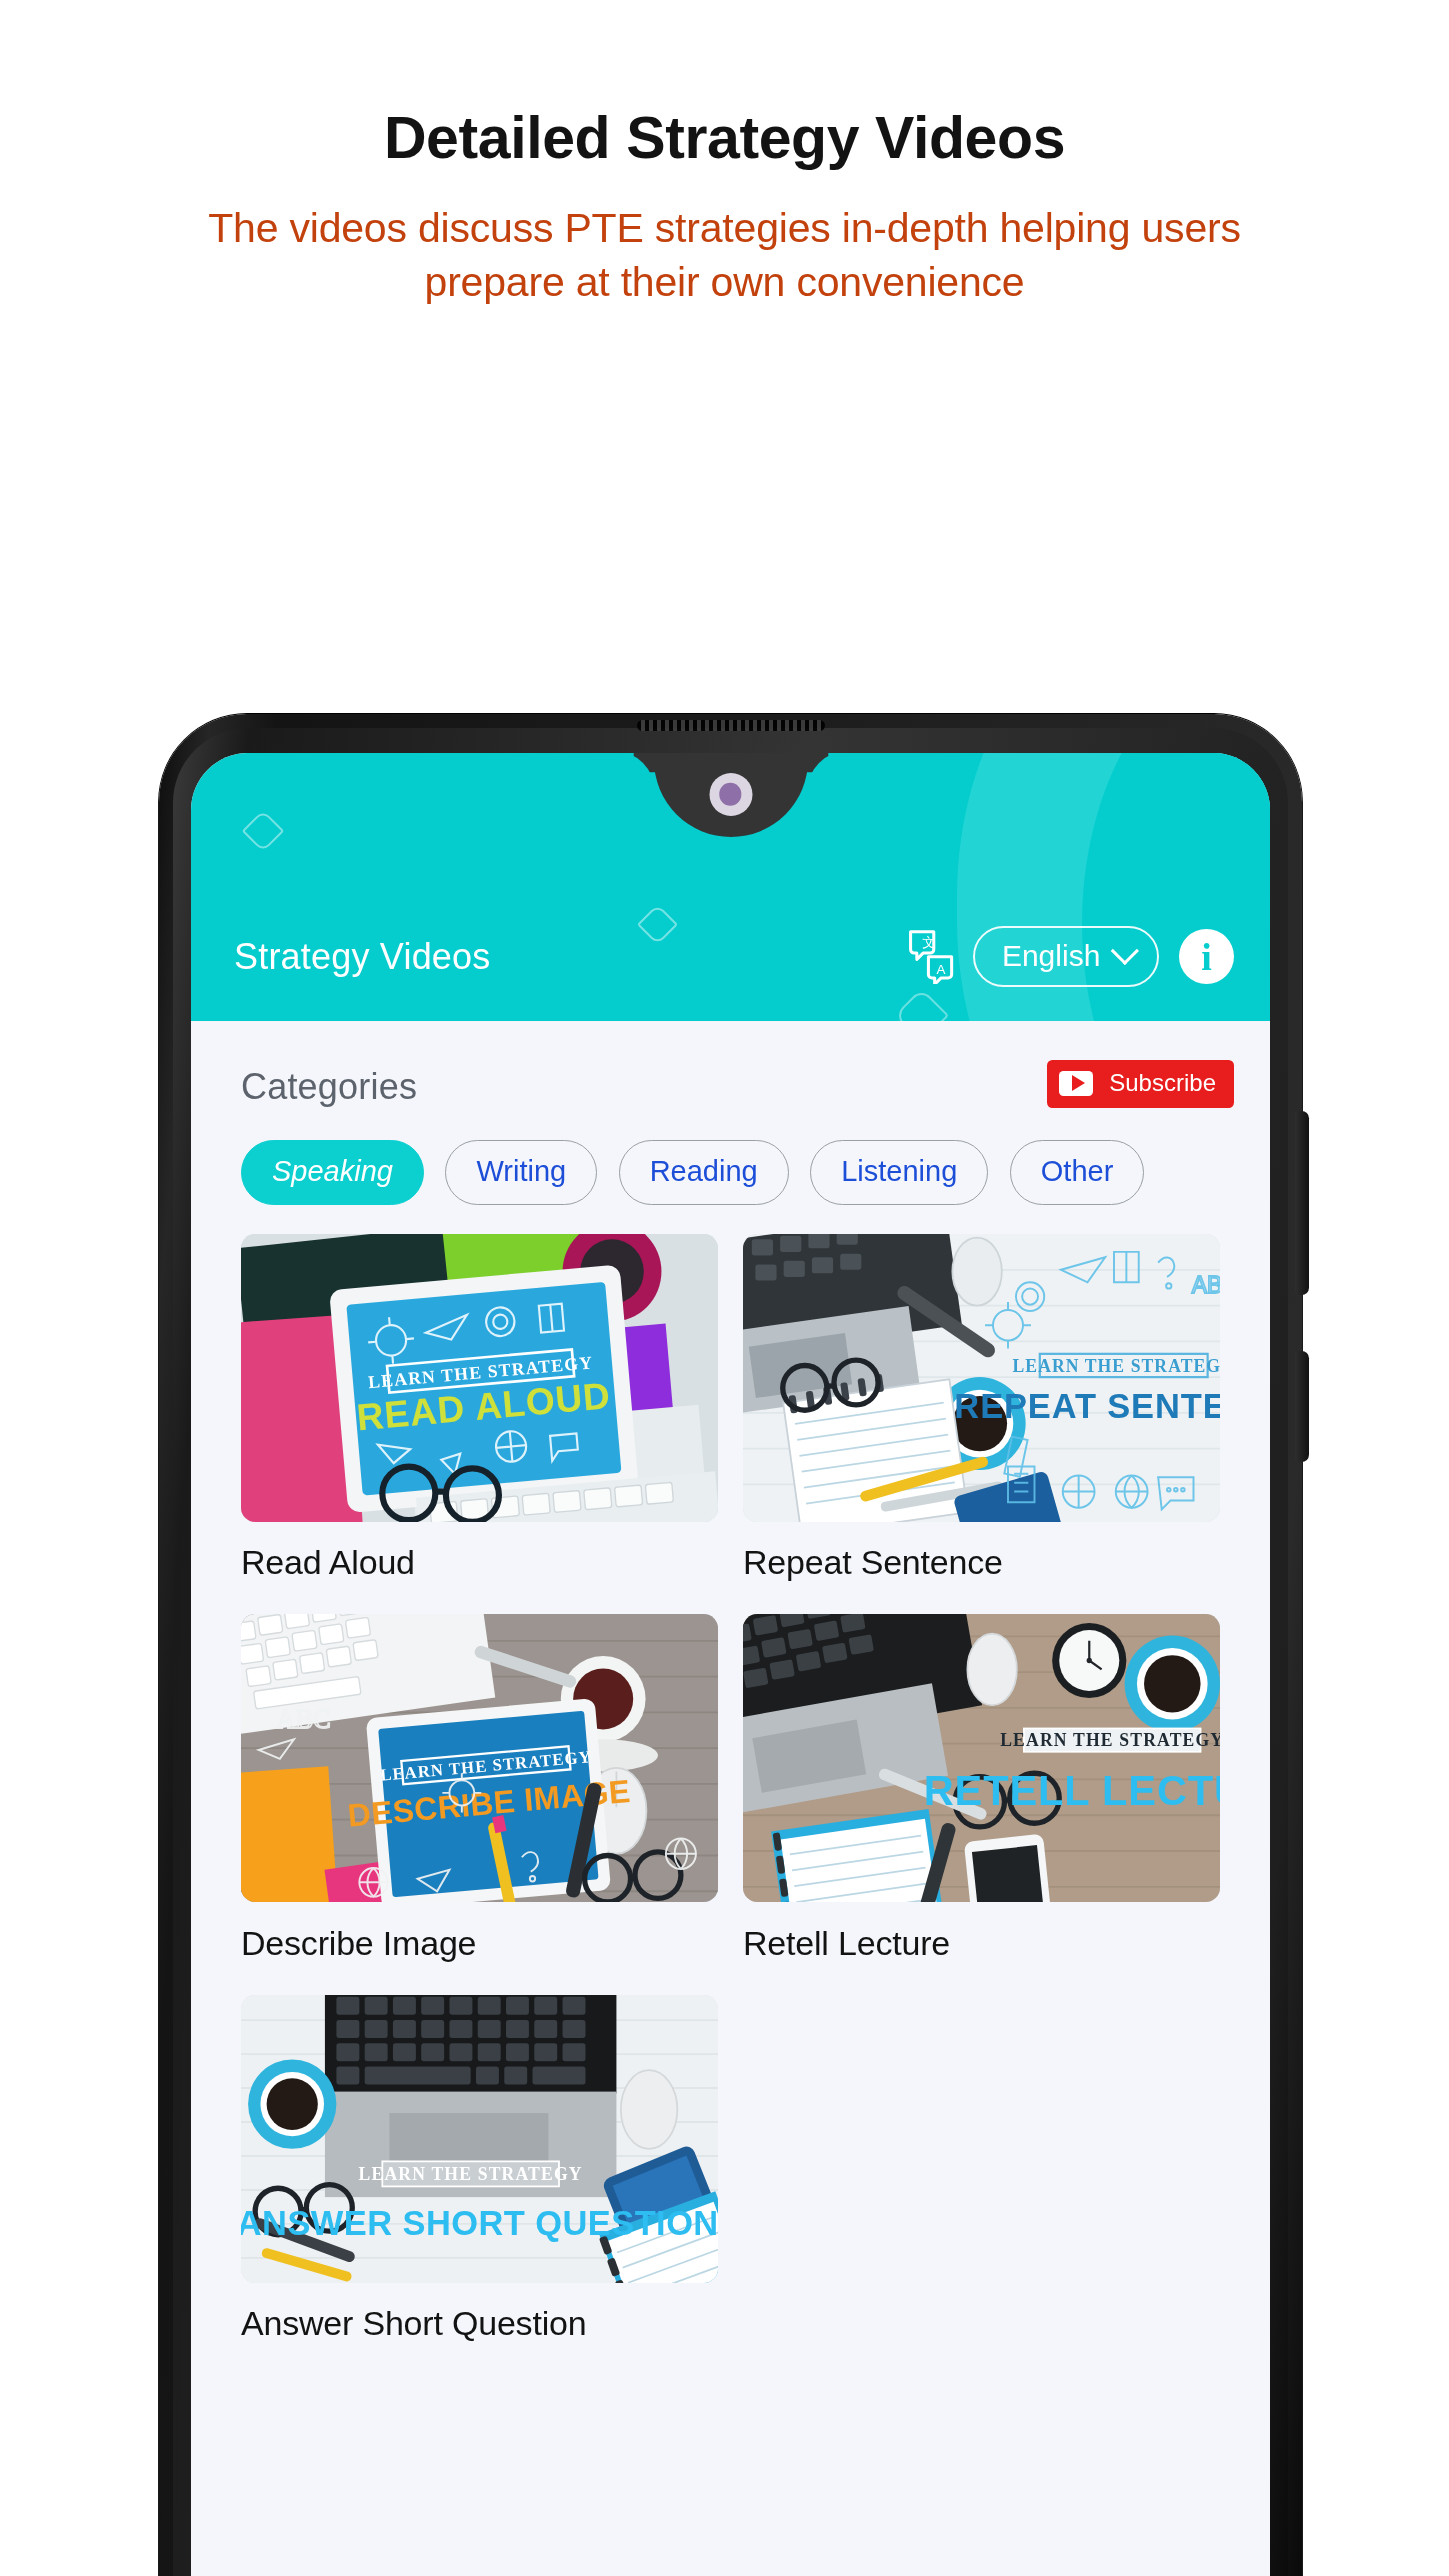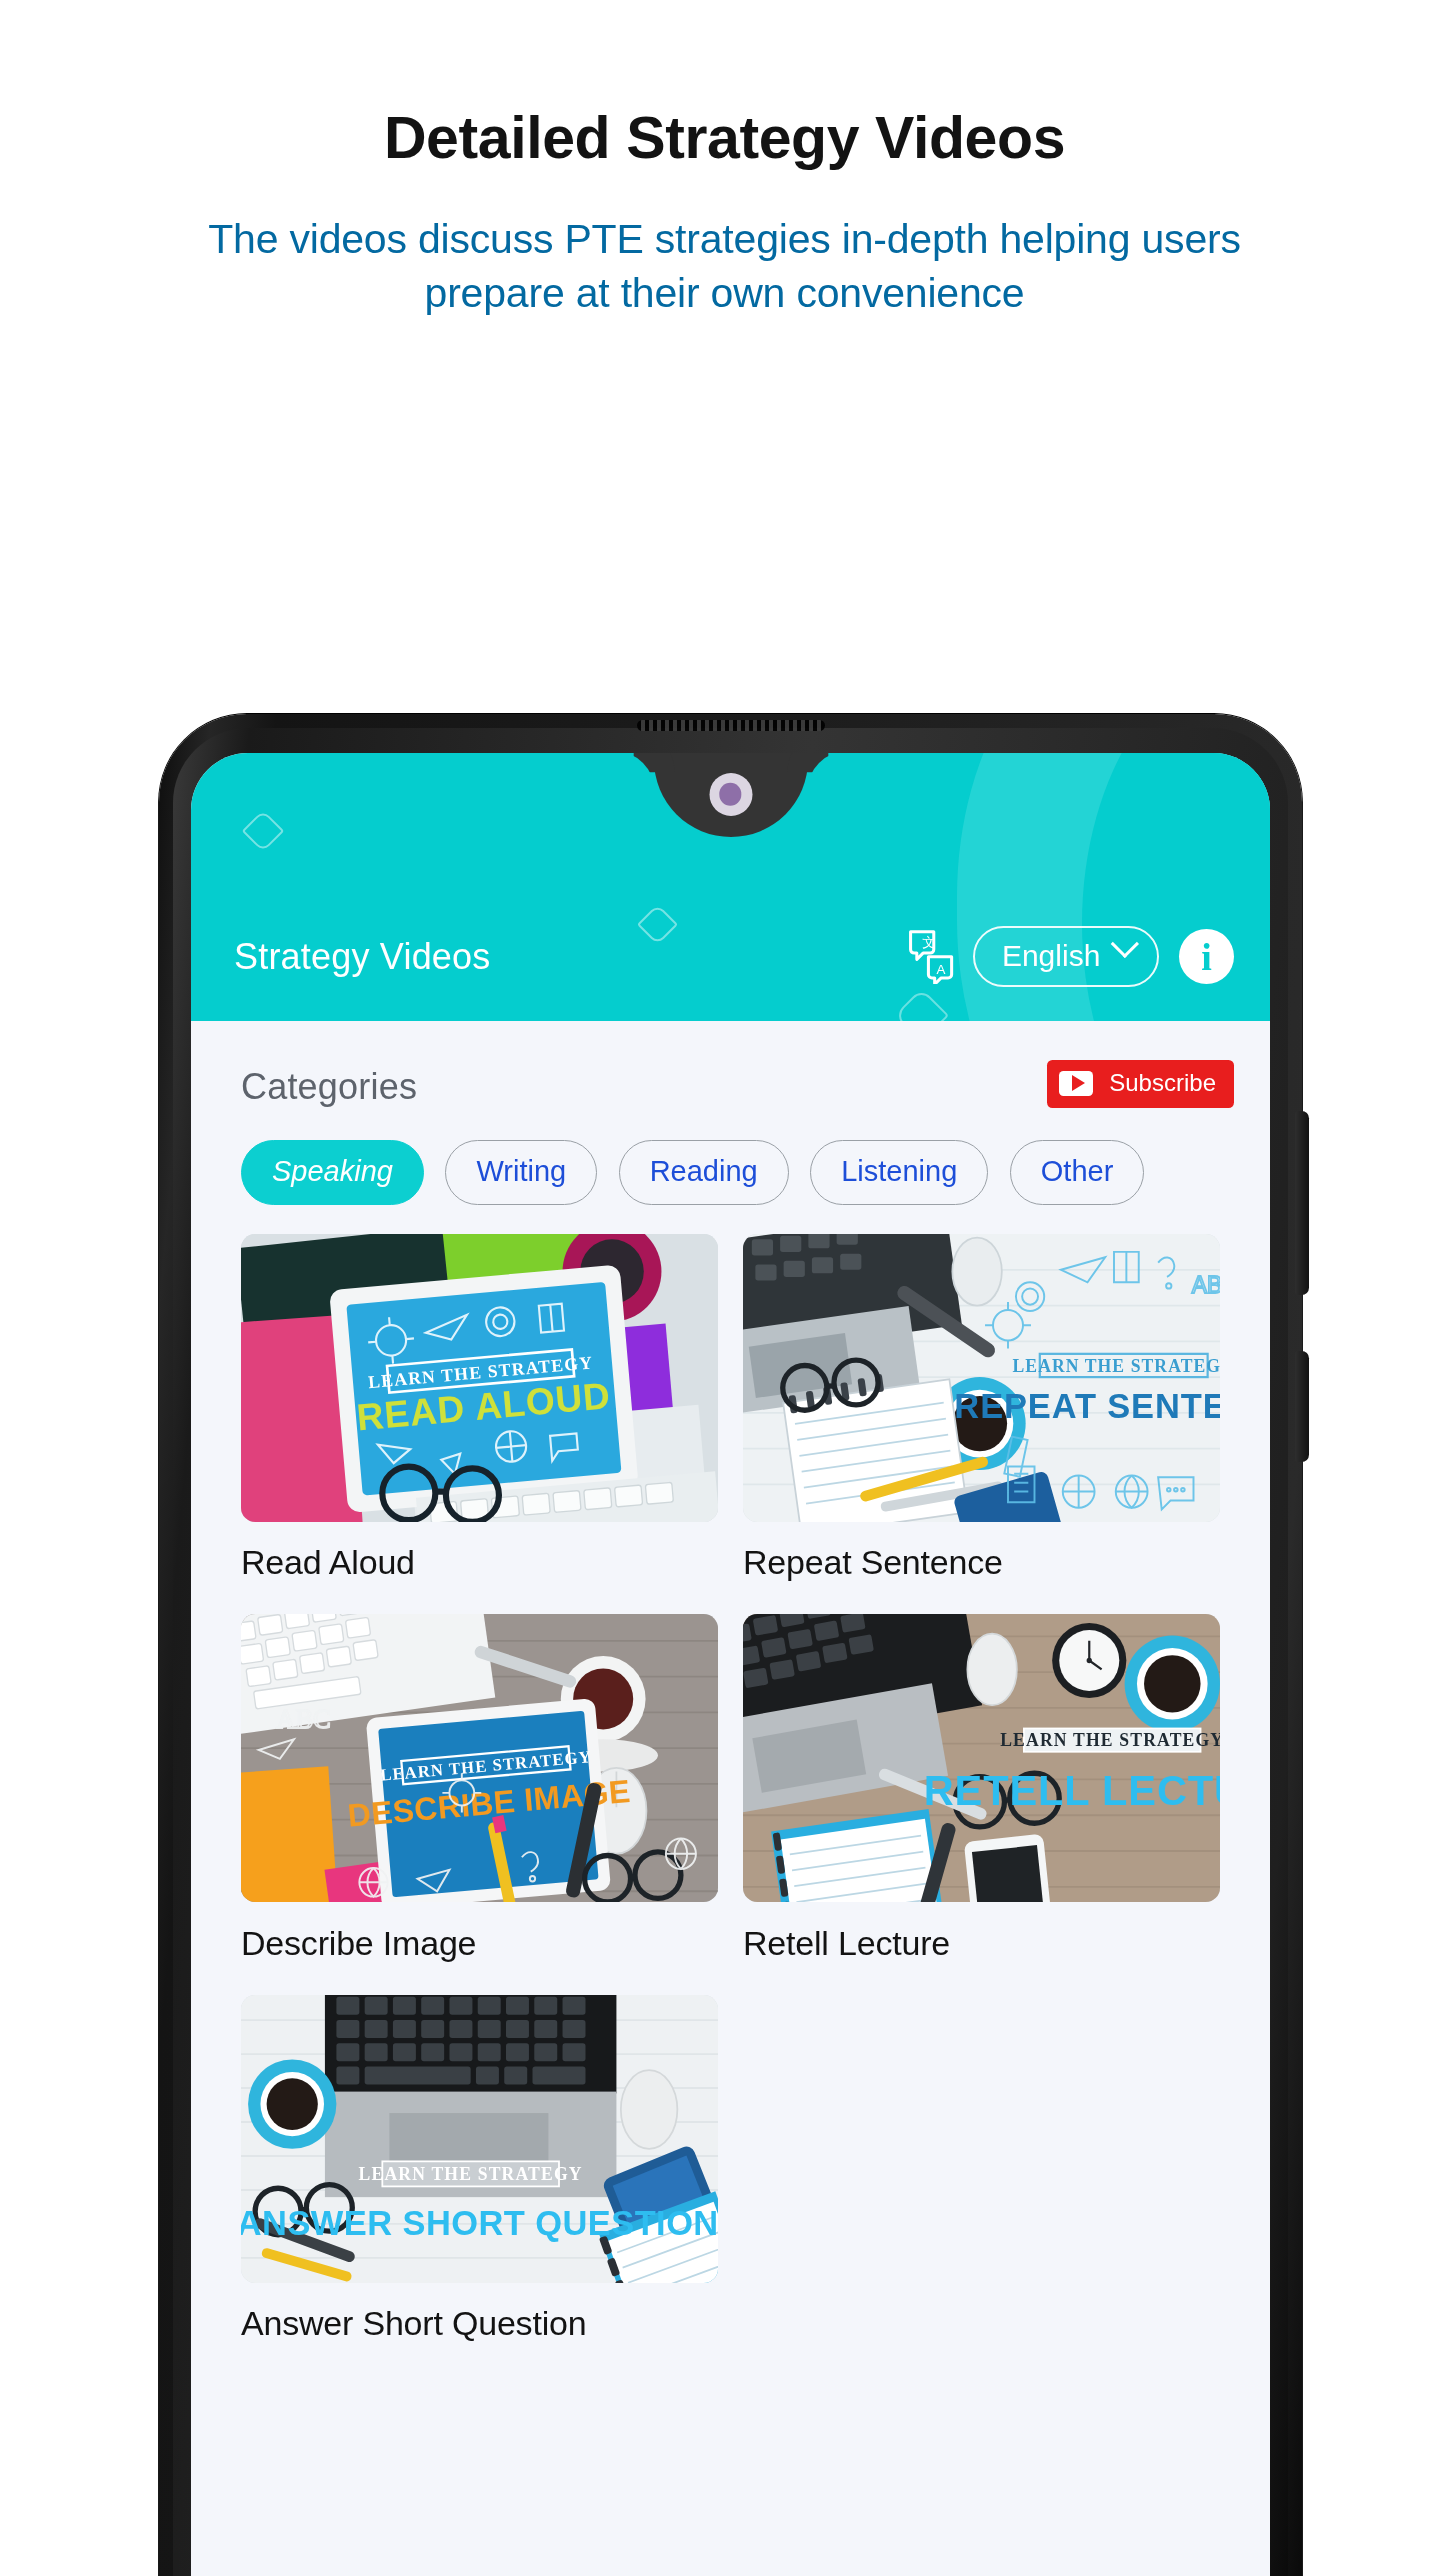--- a/index.html
+++ b/index.html
@@ -11,21 +11,21 @@
   }
   .page { position: relative; width: 1449px; height: 2576px; background: #fff; }
 
   
   .promo { position: absolute; left: 0; top: 105px; width: 1449px; text-align: center; }
   .promo-title {
     font-size: 59px; font-weight: 700; color: #131313;
     letter-spacing: -0.4px; line-height: 1.12;
   }
   .promo-sub {
-    margin-top: 41px; font-size: 41px; font-weight: 400; color: #0369a1;
+    margin-top: 30px; font-size: 41px; font-weight: 400; color: #c2410c;
     line-height: 1.32; width: 1163px; margin-left: auto; margin-right: auto;
     letter-spacing: -0.2px;
   }
 
   
   .phone {
     position: absolute; left: 159px; top: 714px;
     width: 1143px; height: 1896px;
   }
   .phone-body {
@@ -94,21 +94,21 @@
   .d3 { left: 711px; top: 243px; width: 39px; height: 39px; border-radius: 12.5px 3.6px 12.5px 12.5px; border-color: rgba(255,255,255,.4); }
 
   .header-row {
     position: absolute; left: 0; right: 0; top: 166px; height: 75px;
     display: flex; align-items: center; padding: 0 36px 0 43px; z-index: 5;
   }
   .app-title { color:#fff; font-size:36px; font-weight:400; letter-spacing:0.2px; }
   .spacer { flex: 1; }
   .translate-icon { width: 50px; height: 55px; position: relative; margin-right: 16px; }
   .lang-pill {
-    display:flex; align-items:flex-start; gap:14.3px;
+    display:flex; align-items:center; gap:14.3px;
     border: 2.7px solid rgba(255,255,255,.92); border-radius: 39px;
     padding: 10.7px 23px 12.5px 27px; color:#fff; font-size:30px; font-weight:400;
   }
   .chev { display:block; width:19.7px; height:19.7px; border-right:3.6px solid #fff; border-bottom:3.6px solid #fff; transform: rotate(45deg) translate(-3.6px,-3.6px); }
   .info-btn {
     width: 55px; height: 55px; border-radius: 50%; background:#fff;
     margin-left: 19.7px; display:flex; align-items:center; justify-content:center;
     color:#05cdce; font-size:38px; font-weight:700; font-family:"Liberation Serif", serif;
     line-height: 1;
   }

